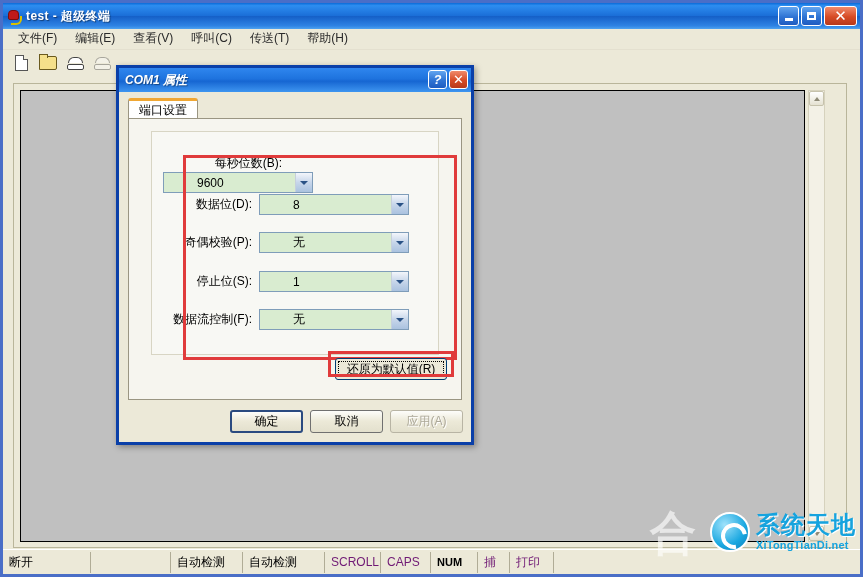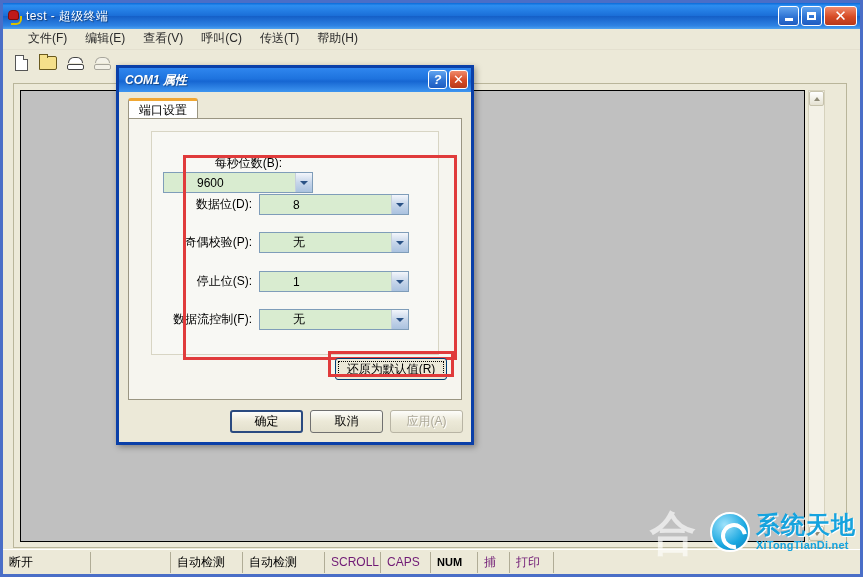--- a/index.html
+++ b/index.html
@@ -51,21 +51,21 @@
   .title-icon .cord {
     position: absolute; left: 4px; top: 8px;
     width: 9px; height: 7px;
     border-bottom: 2px solid #d8c200;
     border-right: 2px solid #d8c200;
     border-radius: 0 0 6px 0;
   }
   .title-text {
     color: #ffffff;
     font-size: 12px;
-    font-weight: normal;
+    font-weight: bold;
     text-shadow: 1px 1px 1px rgba(0,0,0,0.45);
     letter-spacing: 0.4px;
     white-space: nowrap;
   }
   .title-btns {
     position: absolute; right: 3px; top: 3px;
     display: flex; gap: 2px;
   }
   .tbtn {
     width: 21px; height: 20px;
@@ -90,21 +90,21 @@
     color: #fff; font-size: 15px; font-weight: bold; line-height: 14px;
   }
 
   
   .menubar {
     position: absolute;
     left: 0; top: 26px; right: 0;
     height: 21px;
     background: #ece9d8;
     display: flex; align-items: center;
-    padding-left: 16px;
+    padding-left: 6px;
     box-sizing: border-box;
     border-bottom: 1px solid #e4e0cf;
   }
   .menuitem {
     padding: 2px 9px 3px 9px;
     color: #2a2a2a;
     font-size: 12px;
     white-space: nowrap;
     cursor: default;
   }

